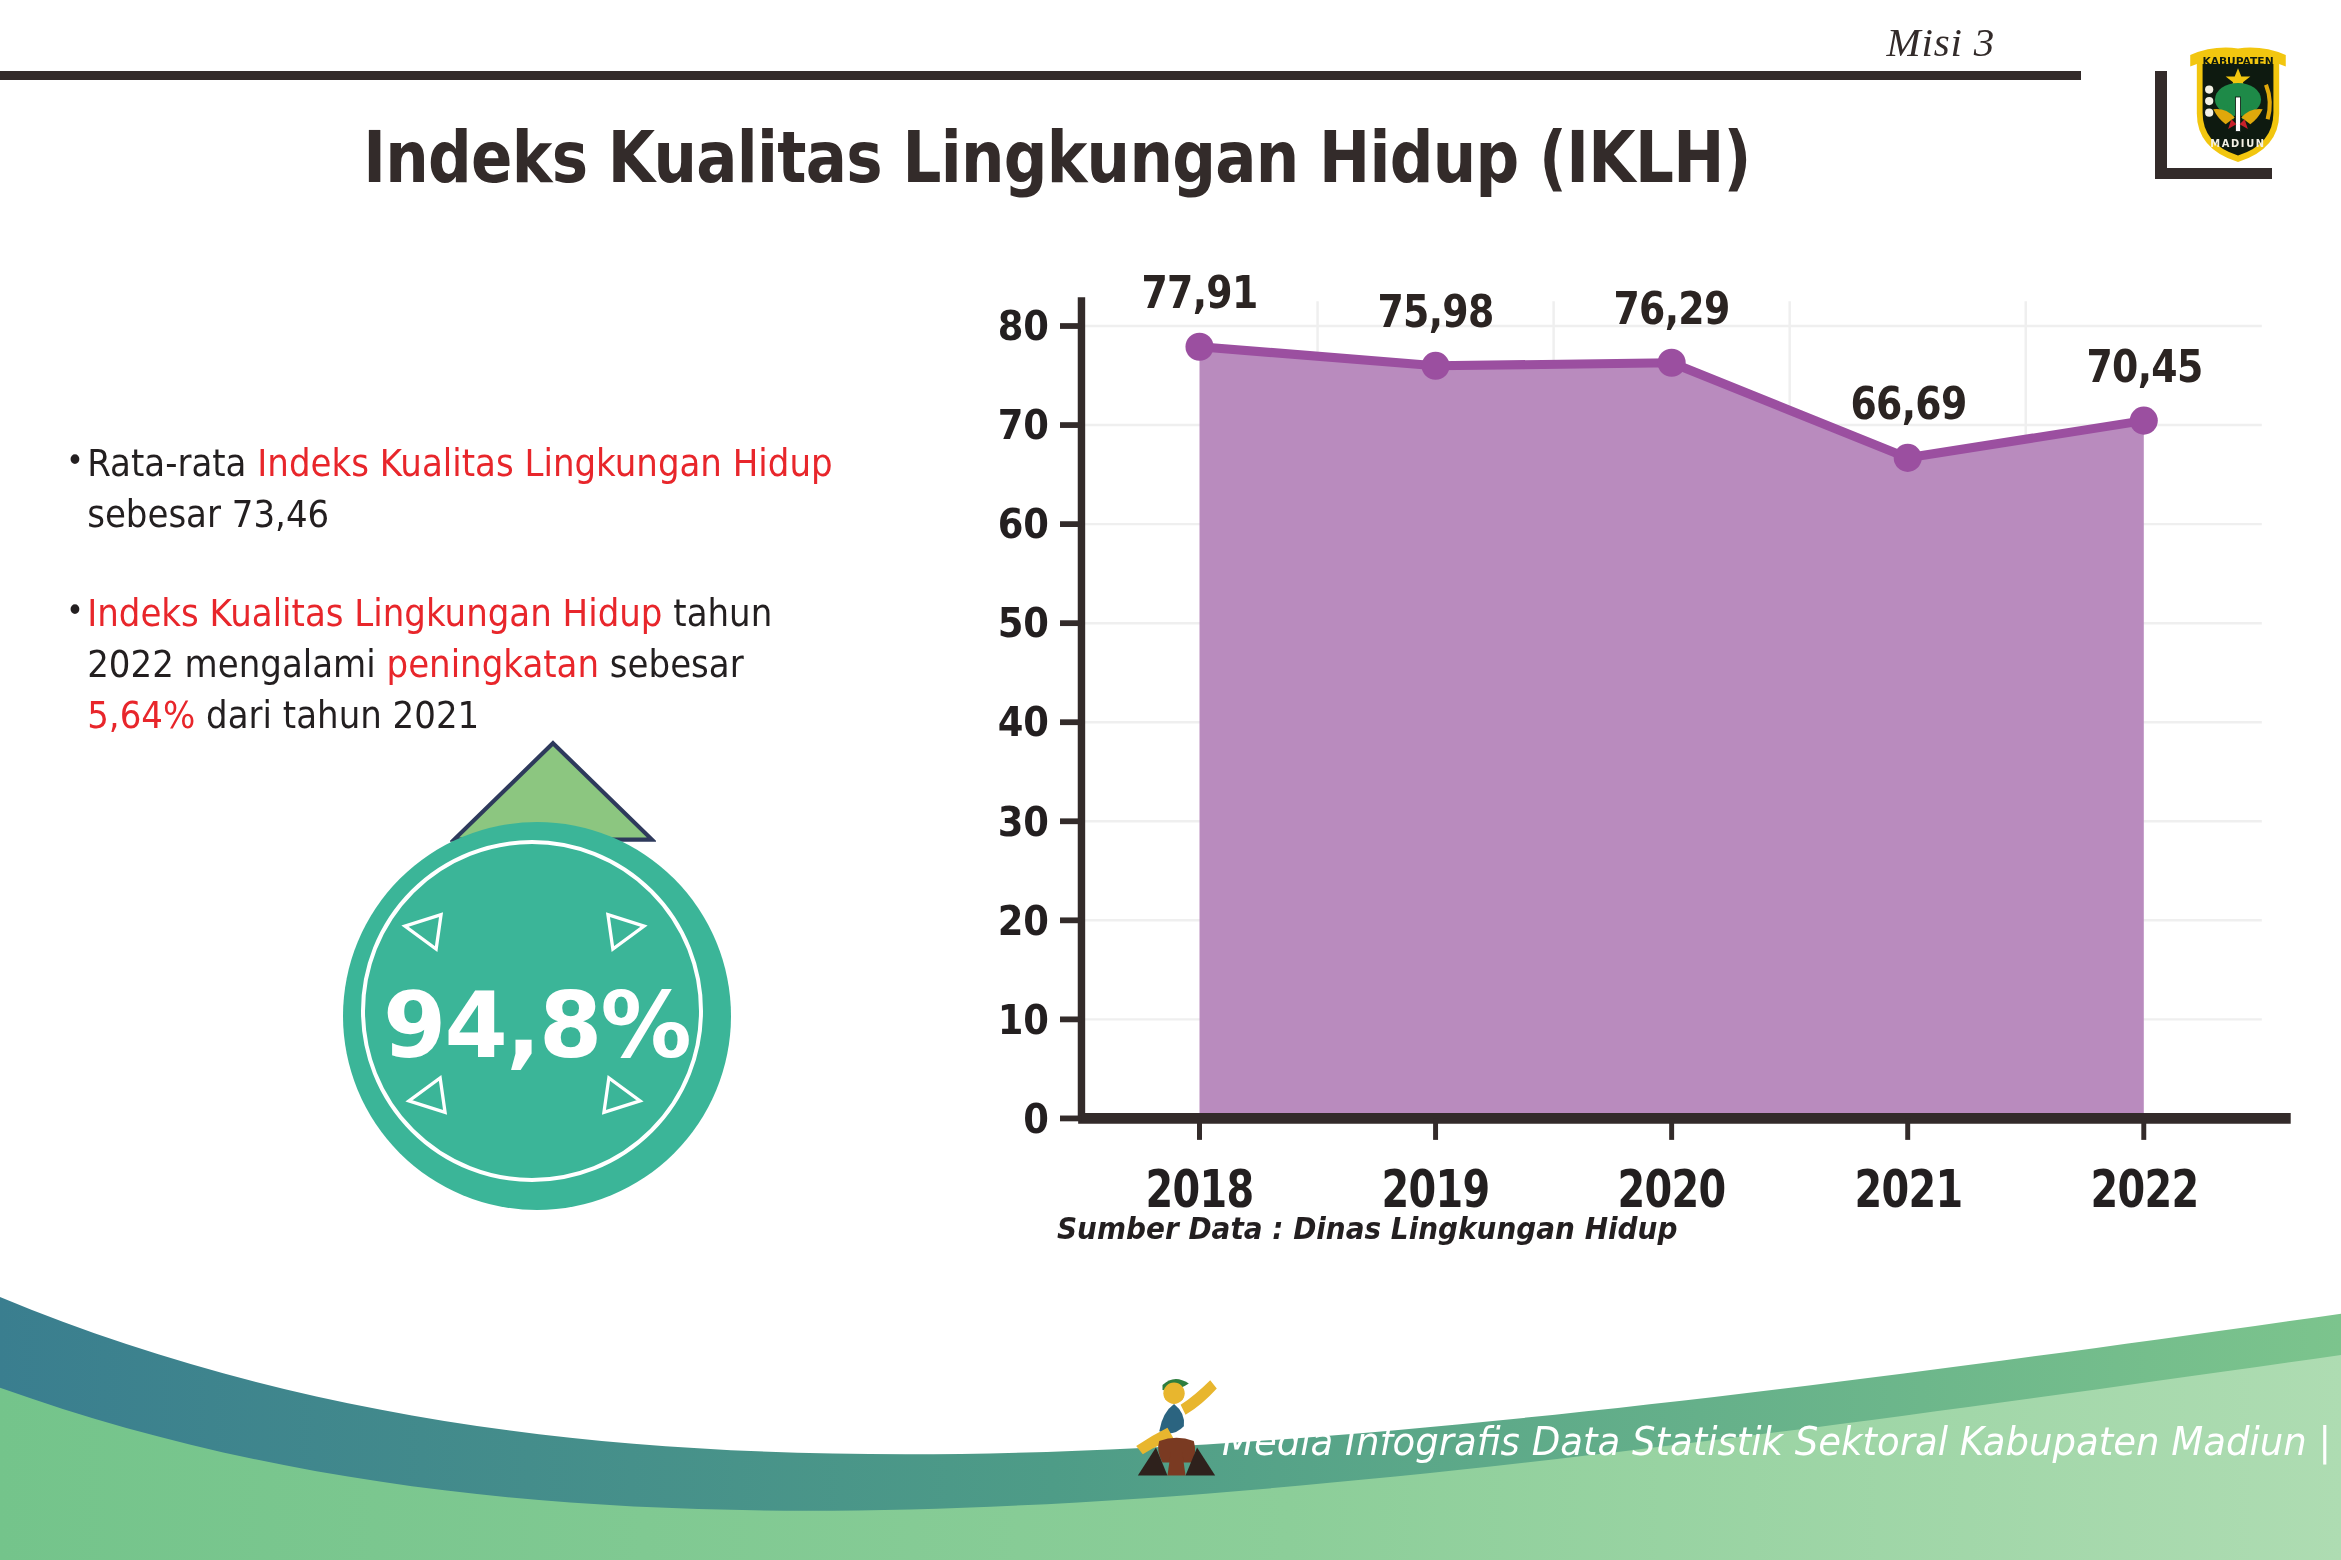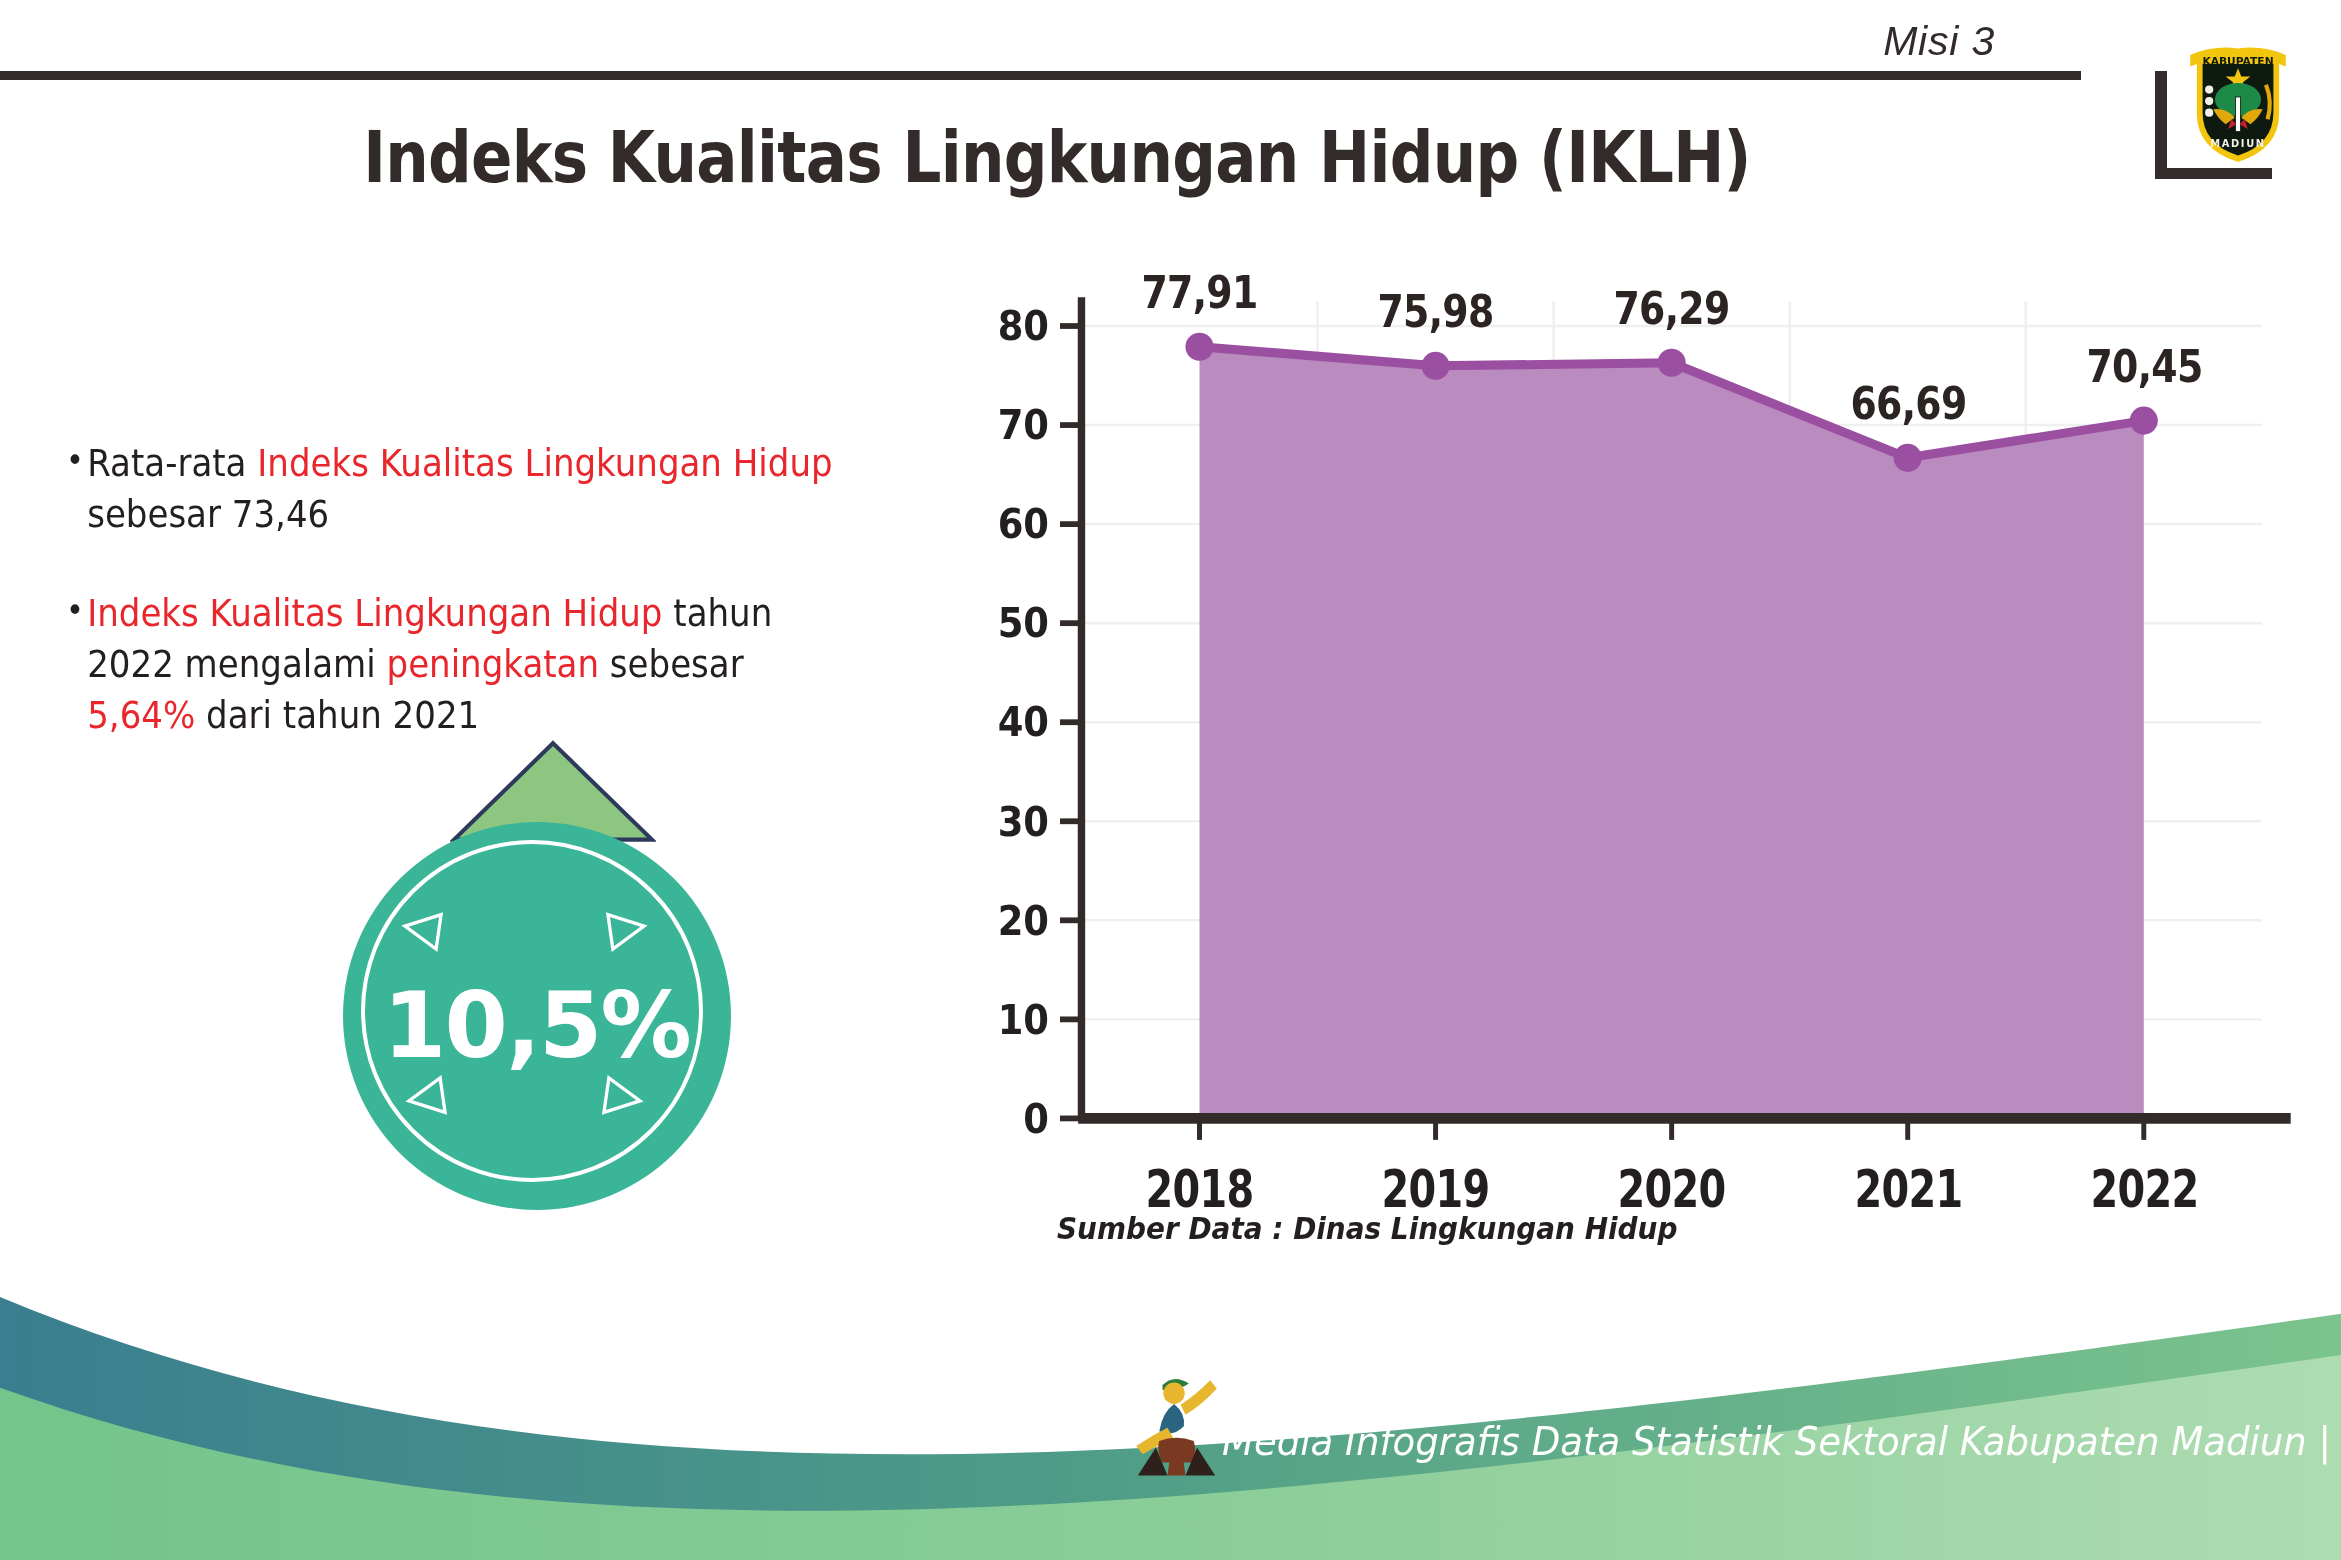--- a/index.html
+++ b/index.html
@@ -18,21 +18,21 @@
   
   #header-rule {
     position: absolute;
     left: 0; top: 71px;
     width: 2081px; height: 9px;
     background: #332B2A;
   }
   #misi-label {
     position: absolute;
     right: 347px; top: 18px;
-    font-family: Liberation Sans, sans-serif;
+    font-family: Liberation Serif, serif;
     font-style: italic;
     font-size: 41px;
     color: #332B2A;
     letter-spacing: 0.8px;
     white-space: nowrap;
   }
   
   #logo-bracket-v {
     position: absolute;
     left: 2155px; top: 71px;
@@ -271,21 +271,21 @@
     </svg>
     <svg class="tri" id="tri-tr" viewBox="0 0 56 56">
       <polygon points="50,22 6,8 12,50" fill="none" stroke="#ffffff" stroke-width="4"></polygon>
     </svg>
     <svg class="tri" id="tri-bl" viewBox="0 0 56 56">
       <polygon points="6,34 50,48 44,6" fill="none" stroke="#ffffff" stroke-width="4"></polygon>
     </svg>
     <svg class="tri" id="tri-br" viewBox="0 0 56 56">
       <polygon points="50,34 6,48 12,6" fill="none" stroke="#ffffff" stroke-width="4"></polygon>
     </svg>
-    <div id="badge-value">10,5%</div>
+    <div id="badge-value">94,8%</div>
   </div>
 
   <div id="chart">
     <svg id="plot-svg" width="1321" height="974" viewBox="0 0 1600 1180">
         <line x1="130" x2="1560" y1="1000" y2="1000" stroke="#EFEFEF" stroke-width="3"></line>
         <line x1="130" x2="1560" y1="880" y2="880" stroke="#EFEFEF" stroke-width="3"></line>
         <line x1="130" x2="1560" y1="760" y2="760" stroke="#EFEFEF" stroke-width="3"></line>
         <line x1="130" x2="1560" y1="640" y2="640" stroke="#EFEFEF" stroke-width="3"></line>
         <line x1="130" x2="1560" y1="520" y2="520" stroke="#EFEFEF" stroke-width="3"></line>
         <line x1="130" x2="1560" y1="400" y2="400" stroke="#EFEFEF" stroke-width="3"></line>

